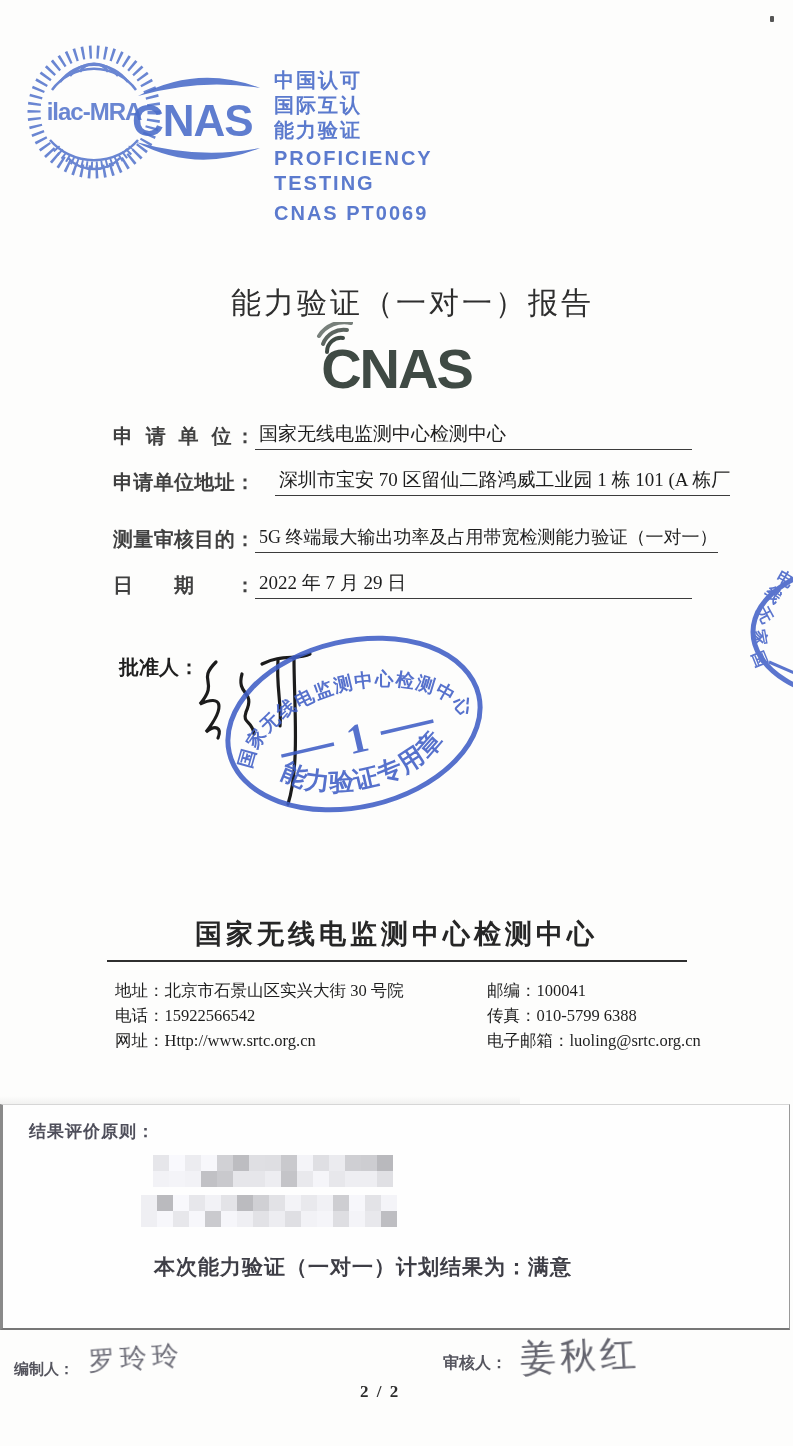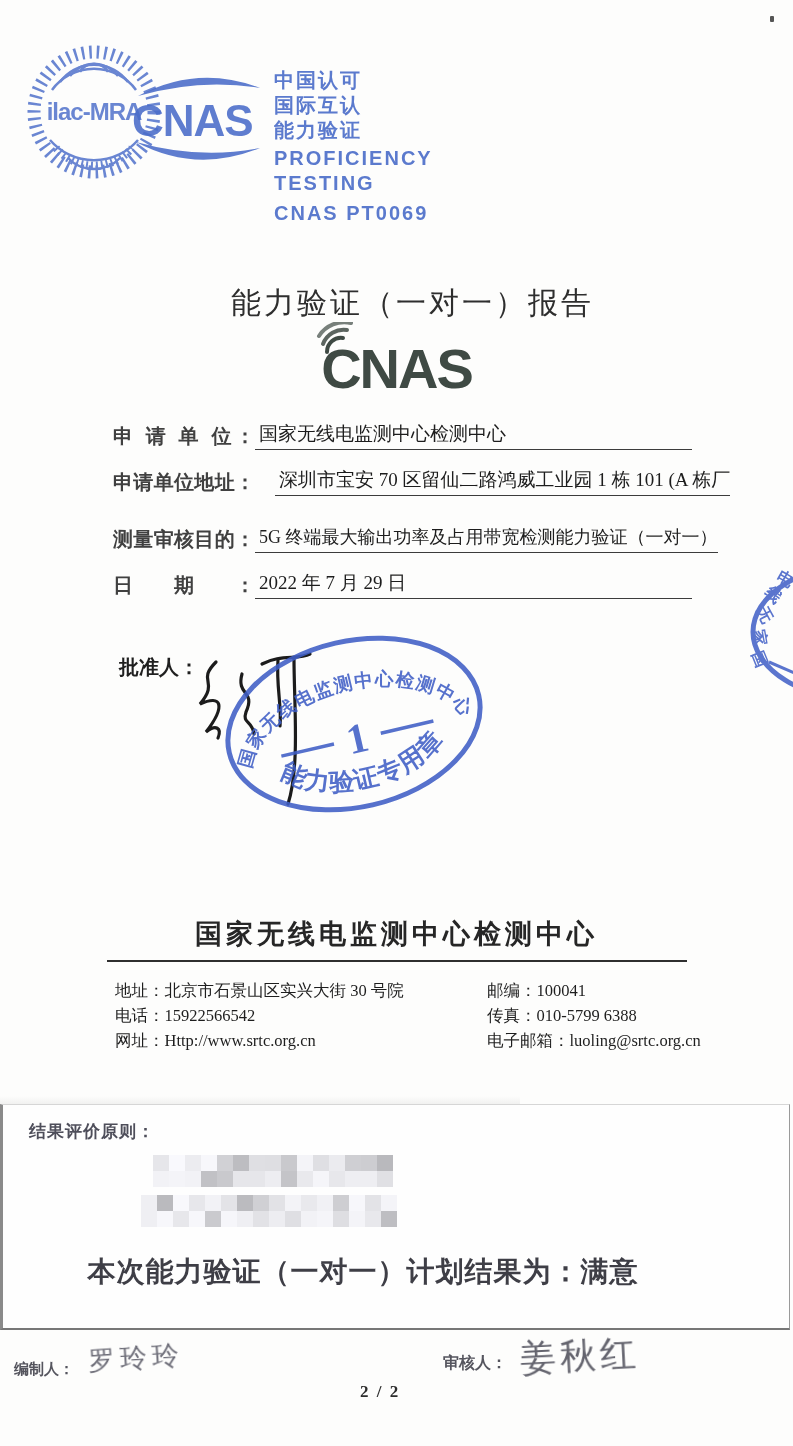--- a/index.html
+++ b/index.html
@@ -27,21 +27,21 @@
   .org-name{width:100%;text-align:center;font-size:27px;font-weight:600;letter-spacing:4px;color:#262626;}
   .rule{left:107px;top:960px;width:580px;height:2px;background:#2f2f2f;}
   .contact{font-family:"Liberation Serif",serif;font-size:16.5px;color:#1e1e1e;line-height:25px;}
   
   .inset{left:0;top:1104px;width:790px;height:226px;background:#fefefe;
          border-left:3px solid #8a8a8a;border-right:1.5px solid #9a9a9a;
          border-bottom:2px solid #777;border-top:1px solid #d6d6d6;box-sizing:border-box;}
   .inset-topshade{left:0;top:1096px;width:520px;height:9px;background:linear-gradient(#fdfdfc,#e3e3e1);opacity:.5;}
   .blurry{filter:blur(.5px);}
   .section-label{font-size:17px;font-weight:700;color:#4e4e5a;letter-spacing:1px;}
-  .result-line{width:720px;text-align:center;font-size:28px;font-weight:700;color:#3e3e46;letter-spacing:1px;}
+  .result-line{width:720px;text-align:center;font-size:21px;font-weight:700;color:#3e3e46;letter-spacing:1px;}
   .mosaic{display:grid;filter:blur(.3px);}
   .mosaic span{width:16px;height:16px;display:block;}
   
   .small-label{font-size:15px;font-weight:700;color:#55555e;filter:blur(.3px);}
   .handwrite{font-family:"Liberation Serif",serif;color:#6d6d78;filter:blur(.7px);}
   .pagenum{font-family:"Liberation Serif",serif;font-size:17px;font-weight:700;color:#2c2c2c;letter-spacing:2px;}
   .speck{position:absolute;background:#555;border-radius:1px;}
 </style>
 </head>
 <body>

